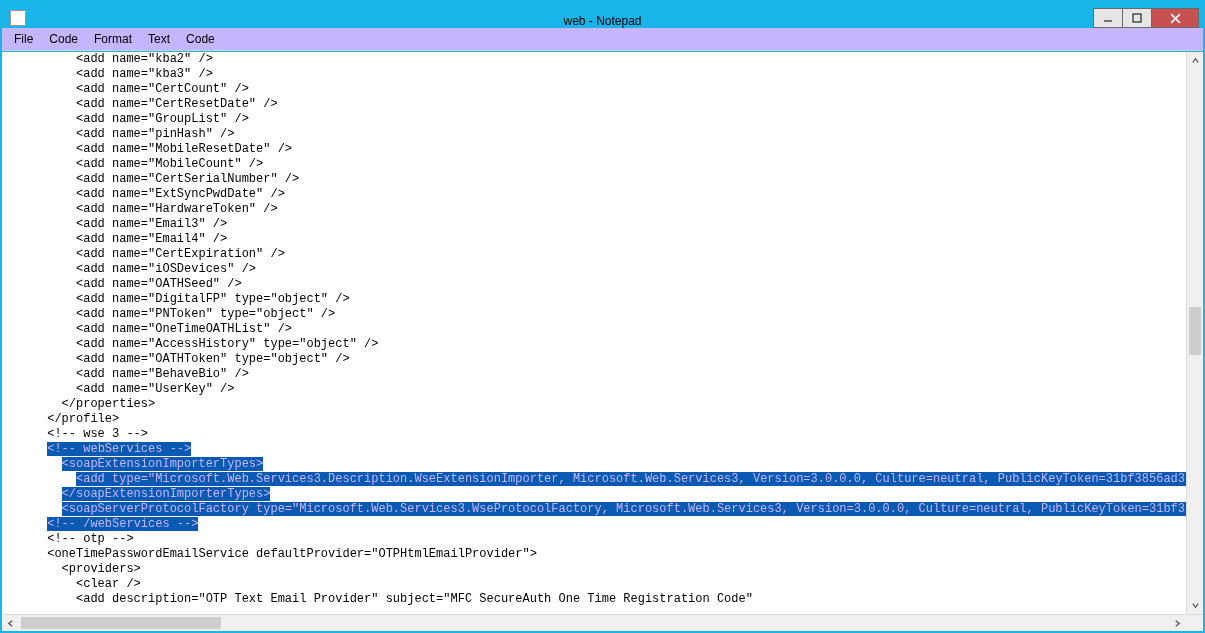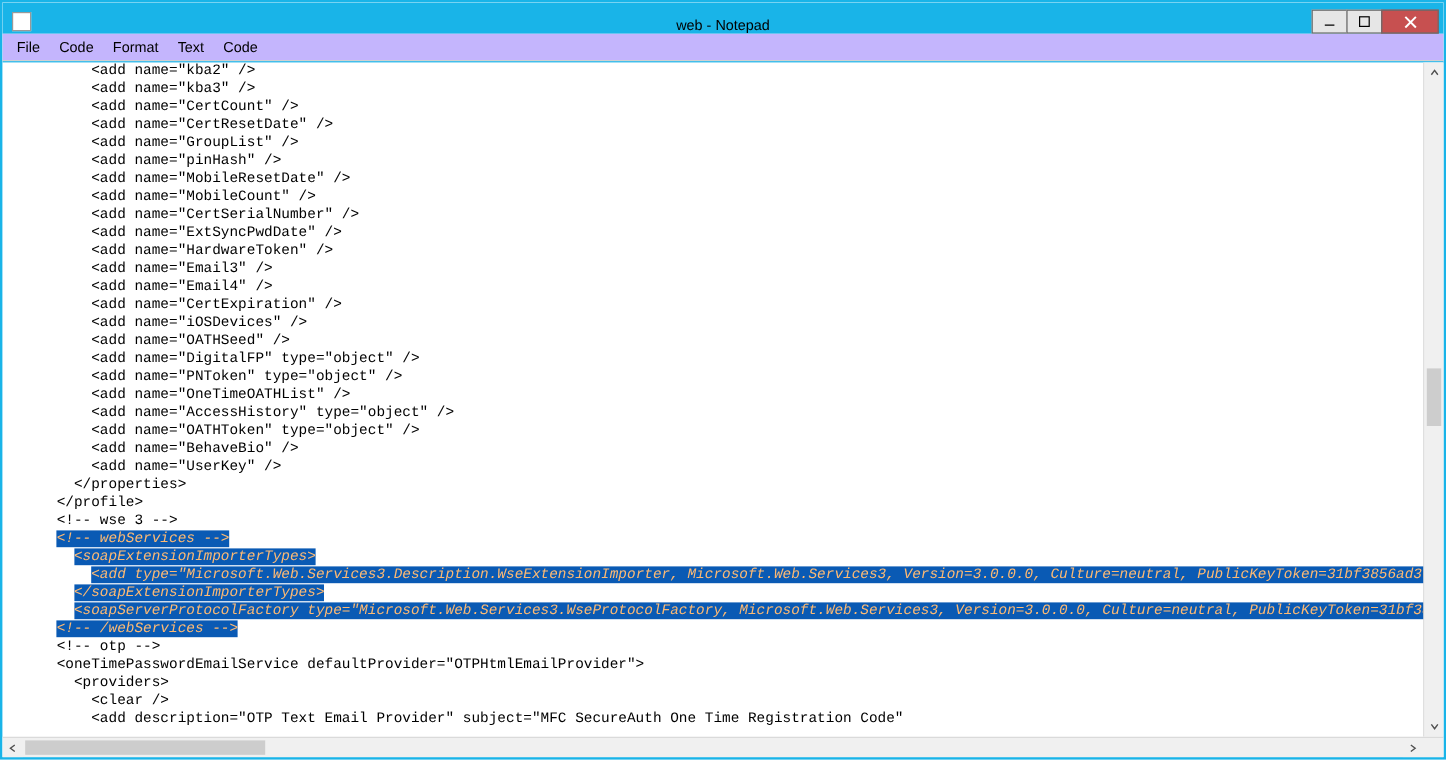--- a/index.html
+++ b/index.html
@@ -87,22 +87,21 @@
       font-size: 12px;
       line-height: 15px;
       white-space: pre;
       overflow: hidden;
       padding: 0 2px;
       position: relative;
     }
     .line { white-space: pre; }
     .highlighted {
       background: #0a5ab4;
-      color: #fdba74;
-      font-style: italic;
+      color: #c4b5fd;
     }
     .vscrollbar {
       width: 17px;
       background: #f0f0f0;
       border-left: 1px solid #dadada;
       display: flex;
       flex-direction: column;
     }
     .sb-btn {
       height: 17px;

